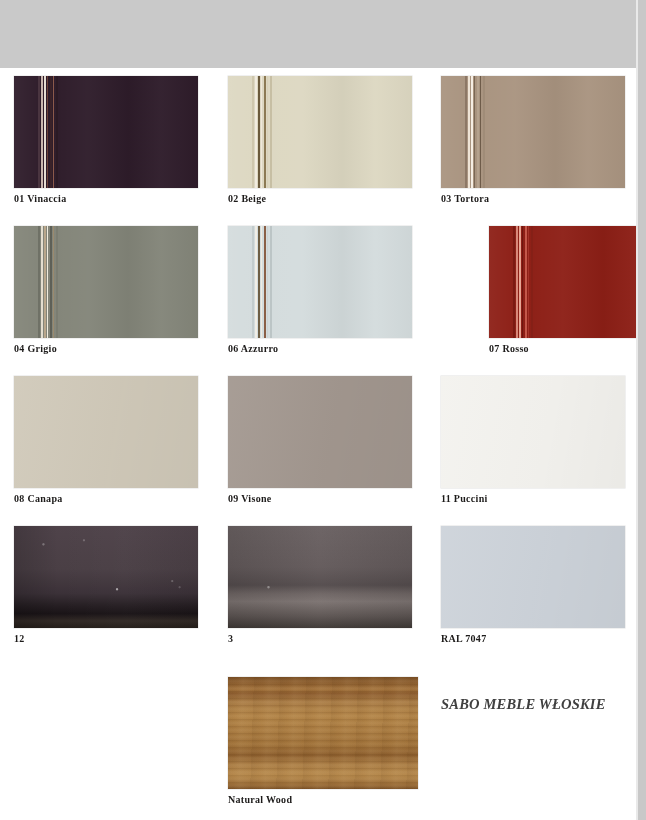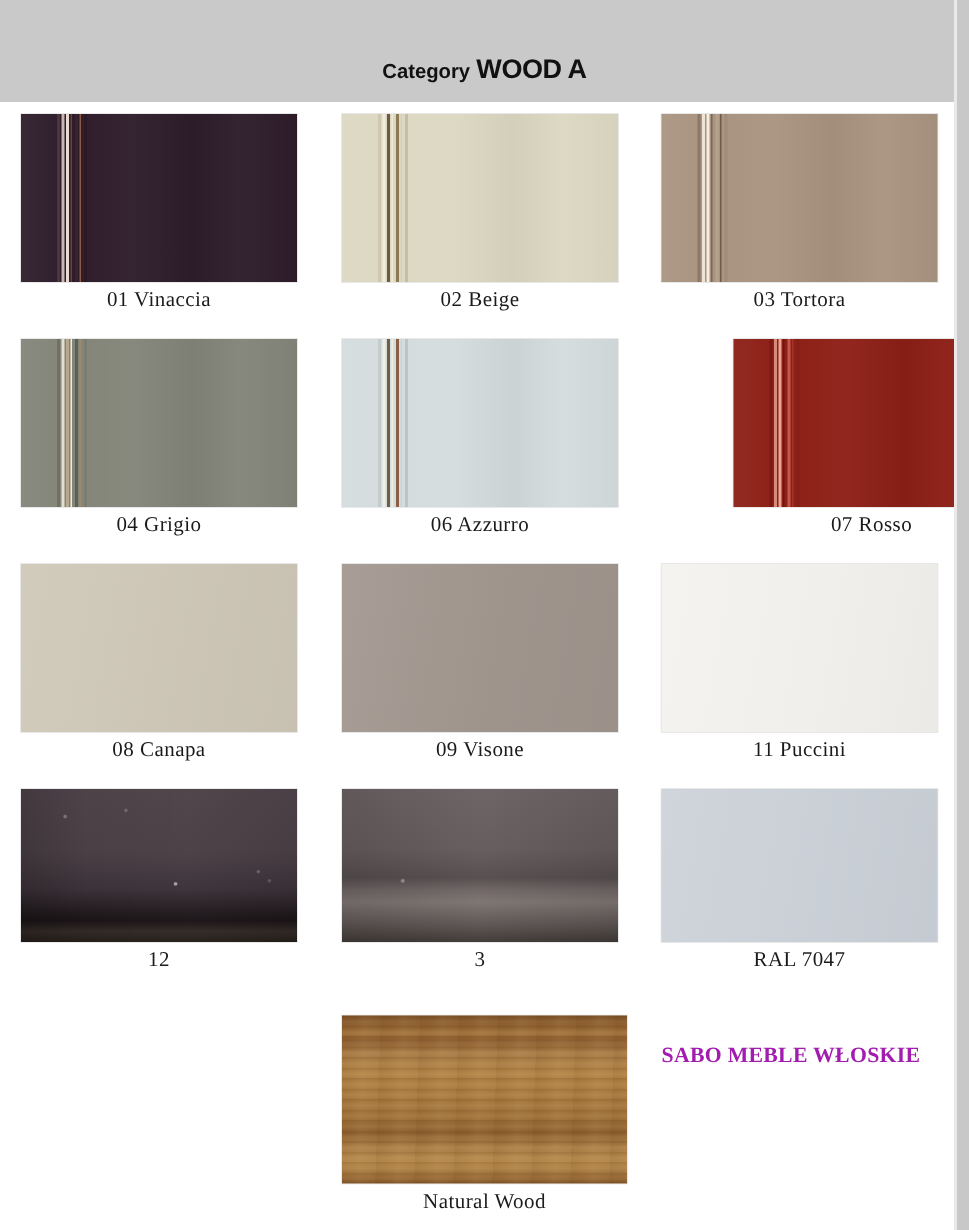--- a/index.html
+++ b/index.html
@@ -86,27 +86,26 @@
   .swatch-cell {
     position: absolute;
   }
   .swatch-img {
     position: relative;
     overflow: hidden;
     box-shadow: 0 0 0 0.5px rgba(170,170,170,0.35);
   }
   .swatch-label {
     font-family: "Liberation Serif", serif;
-    font-weight: normal;
-    font-size: 14px;
+    font-weight: bold;
+    font-size: 10px;
     color: #1d1b1a;
     letter-spacing: 0.3px;
     margin-top: 5px;
     white-space: nowrap;
-    text-align: center;
   }
 
   
   .stripes {
     position: absolute;
     top: 0;
     bottom: 0;
     pointer-events: none;
   }
   .stripes i {
@@ -124,37 +123,35 @@
     pointer-events: none;
   }
 
   
   #brand-text {
     position: absolute;
     left: 441px;
     top: 694px;
     width: 200px;
     font-family: "Liberation Serif", serif;
+    font-style: italic;
     font-weight: bold;
     font-size: 14.5px;
     line-height: 21px;
-    color: #a21caf;
+    color: #404040;
     letter-spacing: 0.2px;
   }
   #brand-text div { white-space: nowrap; }
 </style>
 </head>
 <body>
 
 <div id="page">
 
   <div id="header">
-    <div id="header-subtitle">
-      <span class="cat-label">Category</span><span>&nbsp;</span><span class="cat-value">WOOD A</span>
-    </div>
   </div>
 
   <div id="grid">
       <div class="swatch-cell" style="left: 14px; top: 76px;">
         <div class="swatch-img" style="width: 184px; height: 112px; background: rgb(46, 28, 42);">
           <div class="vband" style="left: 0px; right: 0px; background: linear-gradient(90deg, rgba(255, 255, 255, 0.05) 0%, rgba(0, 0, 0, 0) 18%, rgba(255, 255, 255, 0.035) 40%, rgba(0, 0, 0, 0.043) 62%, rgba(255, 255, 255, 0.03) 80%, rgba(0, 0, 0, 0.03) 100%);"></div>
           <div class="stripes" style="left: 0px; right: 0px;">
             <i style="left: 24px; width: 2px; background: rgb(74, 53, 64);"></i>
             <i style="left: 27px; width: 1.6px; background: rgb(201, 182, 174);"></i>
             <i style="left: 29.5px; width: 2.2px; background: rgb(230, 220, 210);"></i>

